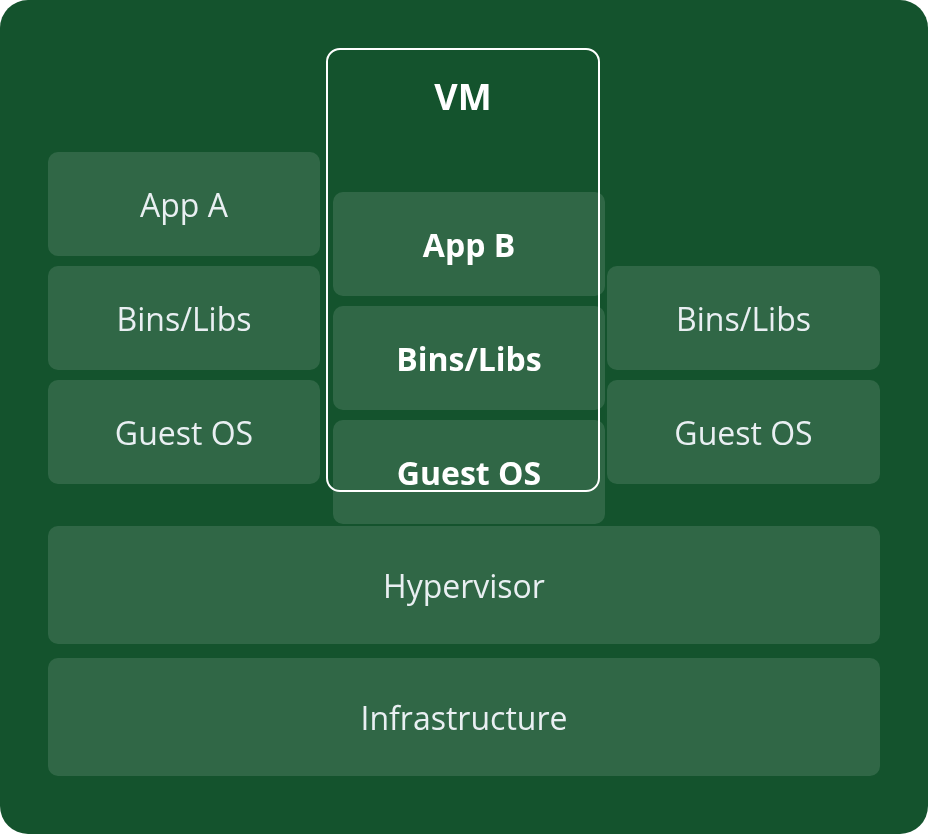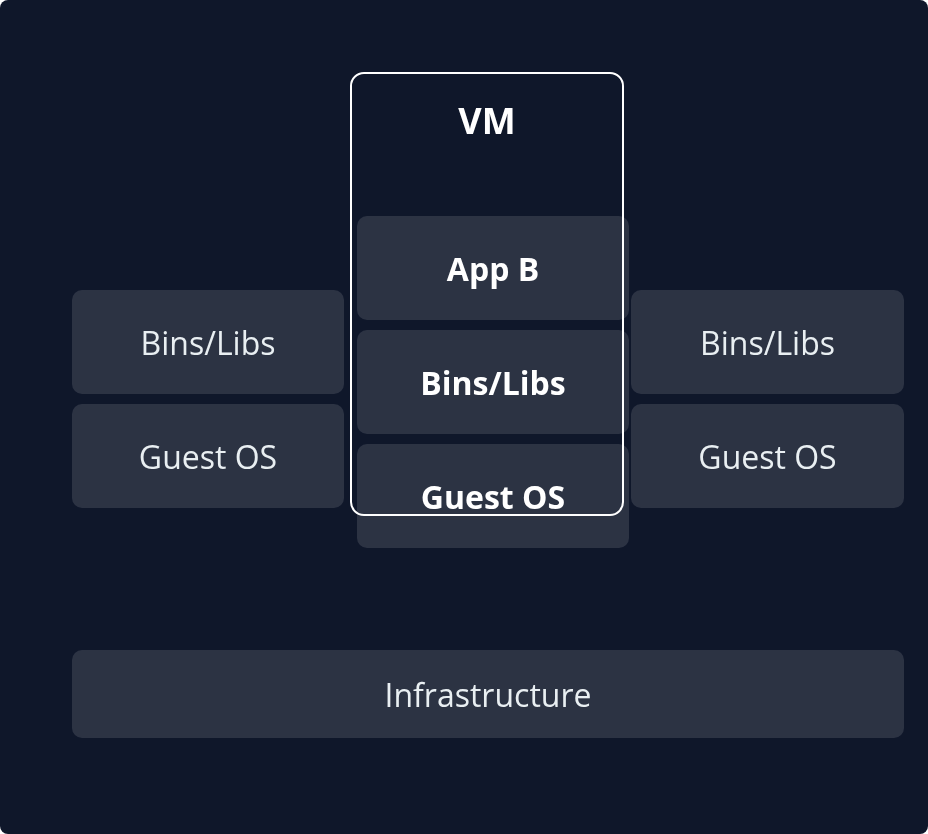--- a/index.html
+++ b/index.html
@@ -11,23 +11,23 @@
       font-family: "Open Sans", "Segoe UI", -apple-system, BlinkMacSystemFont, sans-serif;
       background: #fff;
       padding: 0;
       display: flex;
       align-items: flex-start;
       justify-content: flex-start;
     }
     .container {
       width: 928px;
       height: 834px;
-      background: #0f172a;
-      border-radius: 8px;
-      padding: 72px;
+      background: #14532d;
+      border-radius: 28px;
+      padding: 48px;
       position: relative;
     }
     .inner {
       position: relative;
       width: 100%;
       height: 100%;
     }
     .cell {
       background: rgba(255,255,255,0.12);
       border-radius: 10px;
@@ -63,21 +63,21 @@
     .col1 { left: 0px;    width: 272px; }
     .col2 { left: 285px;  width: 272px; margin-top: 40px; }
     .col3 { left: 559px;  width: 273px; }
     .full { left: 0px;    width: 832px; }
 
     
     .row1 { top: 104px; height: 104px; }
     .row2 { top: 218px; height: 104px; text-align: right; }
     .row3 { top: 332px; height: 104px; }
     .row4 { top: 478px; height: 118px; }
-    .row5 { top: 578px; height: 88px; }
+    .row5 { top: 610px; height: 118px; }
 
     
     .vm-border {
       left: 278px;
       top: 0px;
       width: 274px;
       height: 444px;
     }
     .vm-label {
       left: 278px;
@@ -87,29 +87,31 @@
     }
   </style>
 </head>
 <body>
 
 <div class="container">
   <div class="inner">
 
     <div class="vm-label">VM</div>
 
+    <div class="cell col1 row1">App A</div>
     <div class="cell col2 row1 bold">App B</div>
 
     <div class="cell col1 row2">Bins/Libs</div>
     <div class="cell col2 row2 bold">Bins/Libs</div>
     <div class="cell col3 row2">Bins/Libs</div>
 
     <div class="cell col1 row3">Guest OS</div>
     <div class="cell col2 row3 bold">Guest OS</div>
     <div class="cell col3 row3">Guest OS</div>
 
+    <div class="cell full row4">Hypervisor</div>
 
     <div class="cell full row5">Infrastructure</div>
 
     <div class="vm-border"></div>
 
   </div>
 </div>
 
 </body></html>

